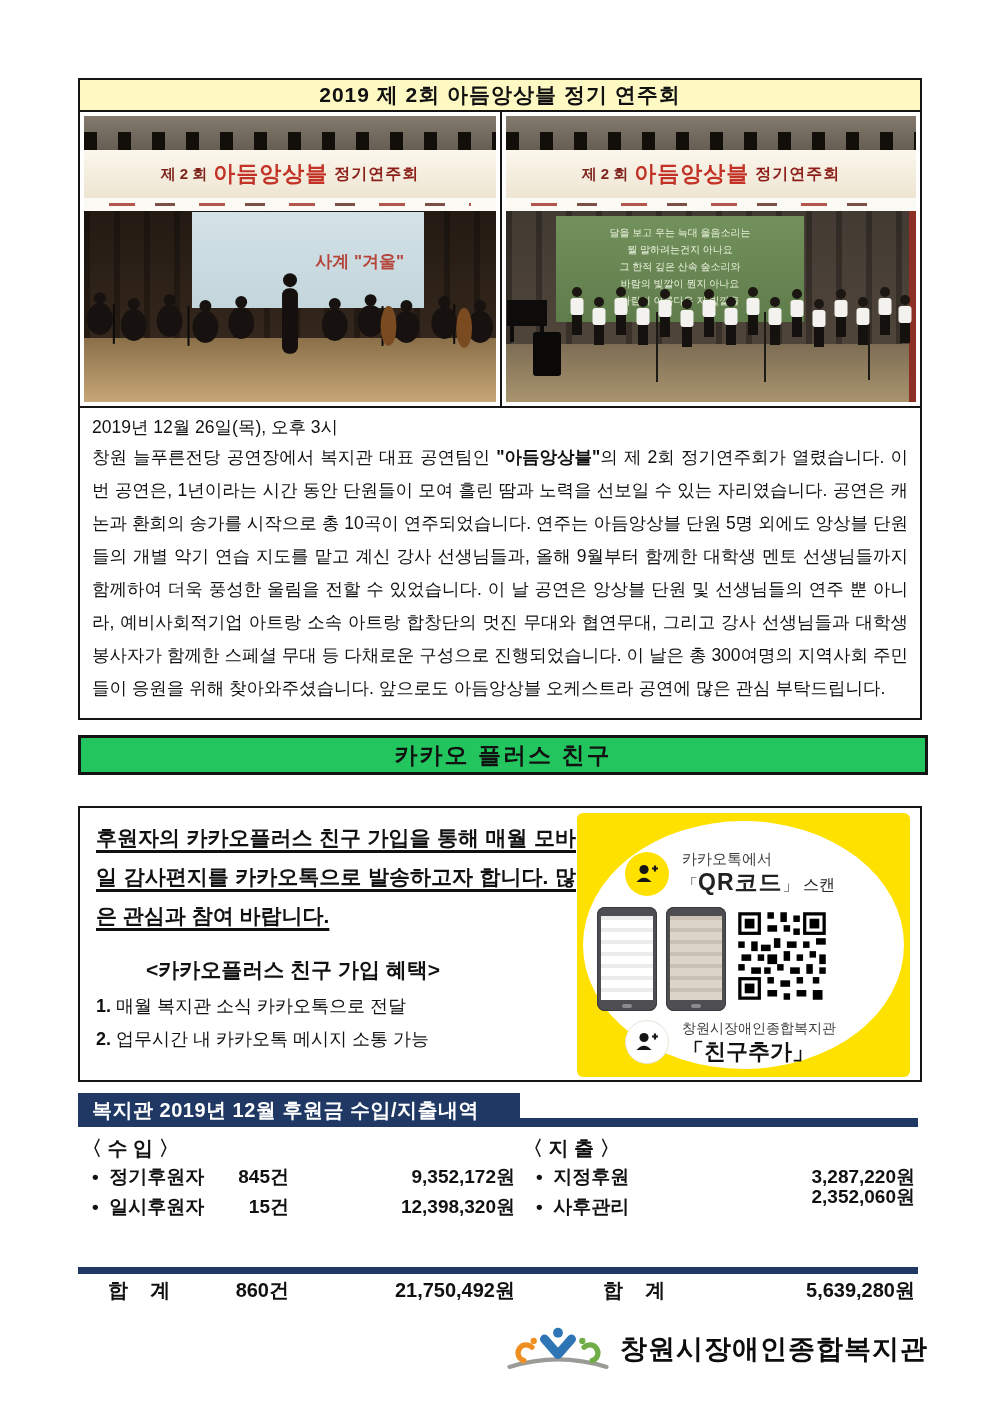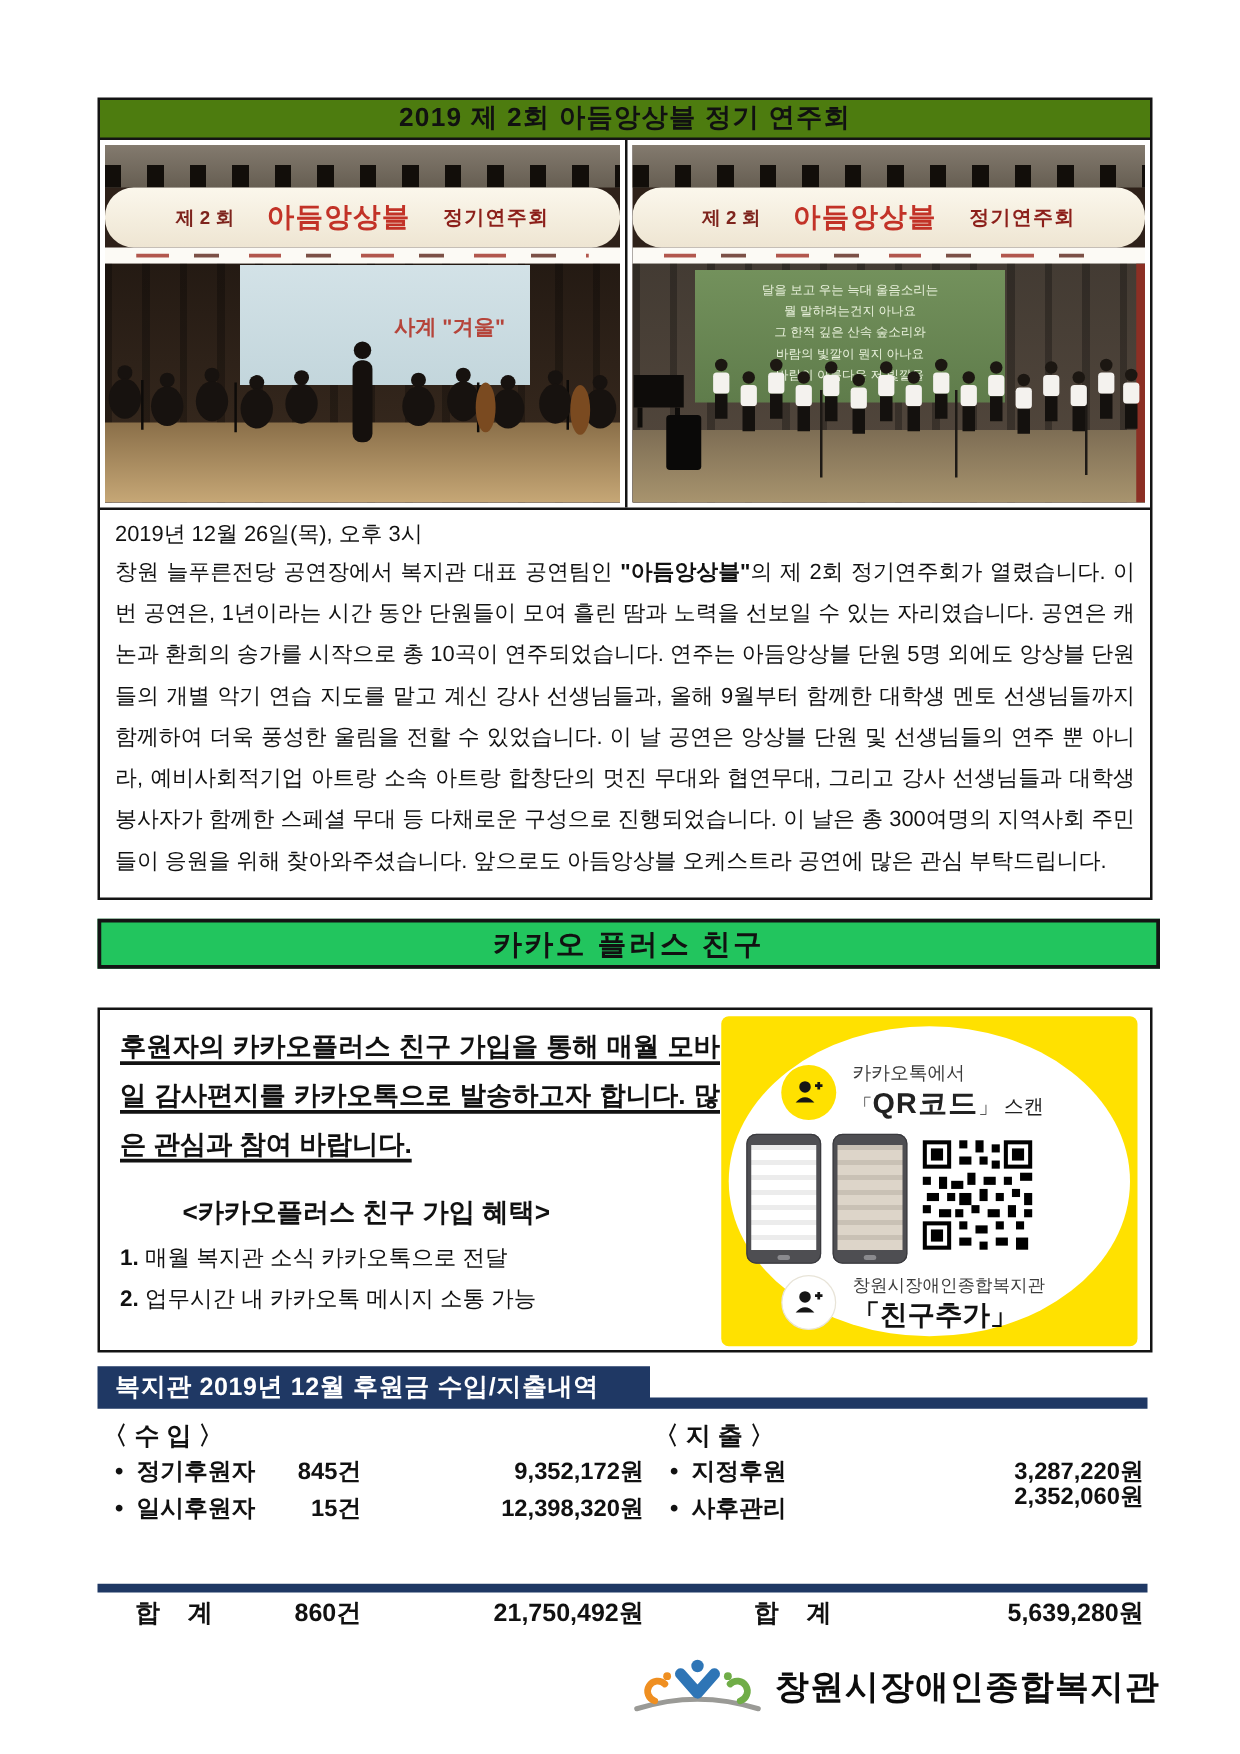--- a/index.html
+++ b/index.html
@@ -1,31 +1,31 @@
 <!DOCTYPE html>
 <html><head>
 <meta charset="utf-8">
 <style>
   html,body{margin:0;padding:0;background:#ffffff;}
   .page{position:relative;width:992px;height:1403px;background:#ffffff;overflow:hidden;
         font-family:"Liberation Sans","DejaVu Sans",sans-serif;color:#111;}
 
   
   .sec1{position:absolute;left:78px;top:78px;width:844px;border:2px solid #141414;background:#fff;box-sizing:border-box;}
-  .sec1-title{height:30px;line-height:30px;background:#4d7c0f;border-bottom:2px solid #141414;
+  .sec1-title{height:30px;line-height:30px;background:#fef9c3;border-bottom:2px solid #141414;
               text-align:center;font-weight:bold;font-size:21px;letter-spacing:1px;}
   .photos{display:flex;height:294px;}
   .pcell{width:422px;border-right:2px solid #141414;padding:4px;box-sizing:border-box;}
   .pcell.right{flex:1;border-right:none;}
   .photo{position:relative;width:100%;height:100%;overflow:hidden;background:#2e2119;}
   .lights{position:absolute;top:0;left:0;right:0;height:34px;background:linear-gradient(#837a6e,#665e52);}
   .lights:after{content:"";position:absolute;left:0;right:0;bottom:0;height:18px;
      background:repeating-linear-gradient(90deg,#120e0a 0 13px,transparent 13px 34px);}
   .banner{position:absolute;top:34px;left:0;right:0;height:48px;background:linear-gradient(#fbf7ec,#eee5d2);
-     display:flex;align-items:center;justify-content:center;gap:26px;border-radius:23px;}
+     display:flex;align-items:center;justify-content:center;gap:6px;}
   .banner .bp{font-size:15px;font-weight:bold;color:#7e241d;}
   .banner .bm{font-size:22px;font-weight:bold;color:#c23227;letter-spacing:1px;}
   .banner .bs{font-size:16px;font-weight:bold;color:#8c1f1a;letter-spacing:1px;}
   .bsub{position:absolute;top:82px;left:0;right:0;height:13px;background:#fcfaf5;}
   .bsub:after{content:"";position:absolute;top:5px;left:6%;right:6%;height:3px;
      background:repeating-linear-gradient(90deg,#b2574d 0 26px,transparent 26px 46px,#7c5046 46px 66px,transparent 66px 90px);}
   .curtain{position:absolute;top:95px;left:0;right:0;bottom:0;}
   .curtain.brown{background:linear-gradient(#241a13,#3c2d21);}
   .curtain.gray{background:linear-gradient(#433b33,#55493e);}
   .curtain:after{content:"";position:absolute;inset:0;

